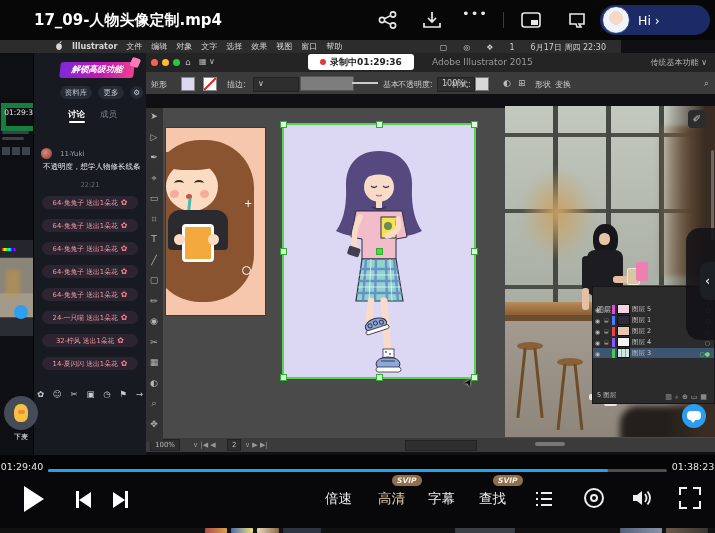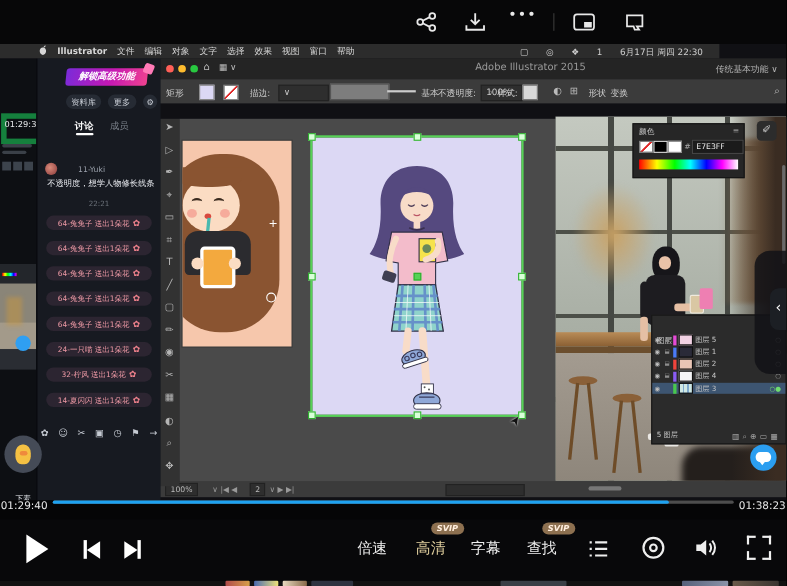--- a/index.html
+++ b/index.html
@@ -9,21 +9,21 @@
   
   .topbar{left:0;top:0;width:715px;height:40px;background:#070708;display:flex;align-items:center;z-index:50;}
   .vtitle{position:absolute;left:34px;top:11px;font-size:15px;font-weight:bold;color:#fff;}
   .tb-ic{position:absolute;top:11px;width:20px;height:18px;color:#e8e8e8;}
   .tb-div{position:absolute;left:503px;top:12px;width:1px;height:16px;background:#3a3a3a;}
   .hipill{position:absolute;left:600px;top:5px;width:110px;height:30px;border-radius:16px;background:#1c2a66;display:flex;align-items:center;}
   .hiava{width:26px;height:26px;border-radius:50%;margin-left:2px;background:radial-gradient(circle at 50% 42%,#f7d9c6 0 34%,#eef4fb 35% 70%,#bcd9f5 71%);border:1px solid #33416e;}
   .hitxt{margin-left:8px;font-size:12.5px;color:#fff;}
   
   .video{left:0;top:40px;width:715px;height:415px;background:#101014;overflow:hidden;}
-  .menubar{left:0;top:0;width:654px;height:13px;background:#2c2c2c;z-index:30;display:flex;align-items:center;font-size:8px;color:#d6d6d6;}
+  .menubar{left:0;top:0;width:601px;height:13px;background:#2c2c2c;z-index:30;display:flex;align-items:center;font-size:8px;color:#d6d6d6;padding-left:20px;}
   .menubar span{margin-right:9px;}
   .mb-right{position:absolute;right:6px;top:2px;font-size:8px;color:#cfcfcf;display:flex;gap:7px;align-items:center;}
   
   .ai-titlebar{left:145px;top:13px;width:570px;height:19px;background:#242424;z-index:5;}
   .tl{position:absolute;top:6px;width:7px;height:7px;border-radius:50%;}
   .ai-options{left:145px;top:32px;width:570px;height:22px;background:#3b3b3b;z-index:5;font-size:8px;color:#c9c9c9;}
   .ai-tabs{left:145px;top:54px;width:570px;height:14px;background:#272727;z-index:5;font-size:7px;color:#9a9a9a;display:flex;}
   .ai-tab{padding:3px 8px 0 8px;height:11px;white-space:nowrap;}
   .ai-tab.active{background:#3f3f3f;color:#ddd;}
   .toolstrip{left:145px;top:68px;width:18px;height:330px;background:#323232;z-index:6;display:flex;flex-direction:column;align-items:center;padding-top:4px;gap:11.5px;}
@@ -69,23 +69,23 @@
   .ctabs{position:absolute;top:56px;font-size:8.5px;}
   .gift{position:relative;width:96px;height:13px;border-radius:7px;background:#2c2531;margin:0 auto;
         display:flex;align-items:center;justify-content:center;gap:3px;}
   .gift-text{font-size:6.8px;color:#ef9aa6;white-space:nowrap;}
   .gift-flower{font-size:8px;color:#f2838e;line-height:8px;}
   .chaticons{position:absolute;left:3px;top:336px;width:106px;display:flex;justify-content:space-between;font-size:8.5px;color:#c6cbd3;}
   .micwrap{left:3px;top:356px;z-index:28;text-align:center;width:36px;}
   .micava{width:34px;height:34px;border-radius:50%;background:#454b57;margin:0 auto;position:relative;overflow:hidden;}
   .micava .duck{position:absolute;left:10px;top:8px;width:14px;height:18px;background:#f5c143;border-radius:45% 45% 40% 40%;}
   .micava .beak{position:absolute;left:14px;top:14px;width:7px;height:4px;background:#ef8a3c;border-radius:2px;}
-  .miclabel{font-size:7px;color:#e6e9ee;margin-top:18px;}
-  
-  .progressrow{left:0;top:455px;width:715px;height:17px;background:#050506;display:flex;align-items:flex-start;z-index:50;}
+  .miclabel{font-size:7px;color:#e6e9ee;margin-top:2px;}
+  
+  .progressrow{left:0;top:455px;width:715px;height:17px;background:#050506;display:flex;align-items:flex-end;z-index:50;}
   .ptime{font-size:9.5px;color:#e8e8e8;width:44px;text-align:center;}
   .ptrack{position:relative;flex:1;height:3px;background:#4d4d4d;border-radius:2px;margin:0 4px;}
   .pfill{position:absolute;left:0;top:0;height:3px;background:#1ea2f1;border-radius:2px;}
   .controls{left:0;top:472px;width:715px;height:56px;background:#08080a;z-index:50;}
   .ctl-label{position:absolute;top:18px;font-size:13.5px;color:#f0f0f0;}
   .svip{position:absolute;top:3px;padding:1px 5px;border-radius:6px;background:#8d7050;color:#ffeede;font-size:7.5px;font-weight:bold;font-style:italic;}
   .play-tri{position:absolute;left:24px;top:14px;width:0;height:0;border-left:20px solid #fff;border-top:13px solid transparent;border-bottom:13px solid transparent;}
   .skip{position:absolute;top:19px;display:flex;align-items:center;}
   .skip .bar{width:3px;height:17px;background:#fff;}
   .skip .tril{width:0;height:0;border-right:12px solid #fff;border-top:8.5px solid transparent;border-bottom:8.5px solid transparent;}
@@ -94,20 +94,21 @@
   .thumbstrip{left:0;top:528px;width:715px;height:5px;background:#111;z-index:60;}
   .thumb{position:absolute;top:0;height:5px;border-radius:1px;}
   .bars{background:#3a4048;height:3px;border-radius:2px;position:absolute;}
 </style>
 </head>
 <body>
 
 <div id="stage">
 
   <div class="abs topbar">
+    <div class="vtitle">17_09-人物头像定制.mp4</div>
     <svg class="tb-ic" style="left:378px" viewBox="0 0 20 18">
       <g fill="none" stroke="#e8e8e8" stroke-width="1.6">
         <circle cx="4" cy="9" r="2.6"></circle>
           <circle cx="15" cy="3.5" r="2.6"></circle>
           <circle cx="15" cy="14.5" r="2.6"></circle>
         <path d="M6.3 7.8 L12.7 4.6 M6.3 10.2 L12.7 13.4"></path>
       </g>
     </svg>
     <svg class="tb-ic" style="left:422px" viewBox="0 0 20 18">
       <g fill="none" stroke="#e8e8e8" stroke-width="1.7">
@@ -116,20 +117,24 @@
     </svg>
     <div class="tb-ic" style="left:462px;top:6px;font-size:13px;letter-spacing:1px">•••</div>
     <div class="tb-div"></div>
     <svg class="tb-ic" style="left:521px" viewBox="0 0 20 18">
       <rect x="1" y="2" width="18" height="14" rx="2.5" fill="none" stroke="#e8e8e8" stroke-width="1.6"></rect>
       <rect x="10" y="9" width="7" height="5" fill="#e8e8e8"></rect>
     </svg>
     <svg class="tb-ic" style="left:567px" viewBox="0 0 20 18">
       <path d="M3 3 H17 V13 H12 L14 16 H10 L9 13 H3 Z" fill="none" stroke="#e8e8e8" stroke-width="1.6"></path>
     </svg>
+    <div class="hipill">
+      <div class="hiava"></div>
+      <div class="hitxt">Hi ›</div>
+    </div>
   </div>
 
   <div class="abs video">
 
     <div class="abs menubar">
       <span style="margin-left:35px">
         <svg width="8" height="9" viewBox="0 0 8 9">
             <path d="M4 2.2 C2.2 2.2 1.1 3.6 1.1 5.4 C1.1 7.4 2.5 8.9 4 8.9 C5.5 8.9 6.9 7.4 6.9 5.4 C6.9 3.6 5.8 2.2 4 2.2 Z M4.6 1.8 C5 .6 6.1 .2 6.5 .4 C6.6 1.2 5.9 2 4.8 2.1 Z" fill="#d6d6d6"></path>
           </svg>
       </span>
@@ -151,20 +156,24 @@
         <span>6月17日 周四 22:30</span>
       </div>
     </div>
 
     <div class="abs ai-titlebar">
       <div class="tl" style="left:6px;background:#ff5f57"></div>
       <div class="tl" style="left:17px;background:#febc2e"></div>
       <div class="tl" style="left:28px;background:#28c840"></div>
       <span style="position:absolute;left:40px;top:4px;font-size:9px;color:#bbb">⌂</span>
       <span style="position:absolute;left:54px;top:4px;font-size:8px;color:#bbb">▦ ∨</span>
+    </div>
+    <div class="abs recbadge">
+      <div class="recdot"></div>
+      <div class="rectxt">录制中01:29:36</div>
     </div>
     <div class="abs aiwin-title">Adobe Illustrator 2015</div>
     <div class="abs workspace">传统基本功能 ∨</div>
 
     <div class="abs ai-options">
       <span style="position:absolute;left:6px;top:7px">矩形</span>
       <span style="position:absolute;left:36px;top:5px;width:12px;height:12px;background:#dcd8f4;border:1px solid #888"></span>
       <span style="position:absolute;left:58px;top:5px;width:12px;height:12px;background:linear-gradient(135deg,#fff 44%,#e02a2a 46%,#e02a2a 54%,#fff 56%);border:1px solid #888"></span>
       <span style="position:absolute;left:82px;top:7px">描边:</span>
       <span style="position:absolute;left:108px;top:5px;width:36px;height:11px" class="statbox">∨</span>
@@ -300,30 +309,20 @@
         <div class="abs" style="left:9px;top:70px;width:40px;height:36px;border-radius:3px;background:#f2f0ec repeating-linear-gradient(90deg,transparent 0 8px,#2a2a2a 8px 9.5px),repeating-linear-gradient(0deg,transparent 0 8px,#2a2a2a 8px 9.5px)"></div>
         <div class="abs" style="left:17px;top:106px;width:9px;height:66px;background:#e2b99c;border-radius:4px"></div>
         <div class="abs" style="left:30px;top:106px;width:9px;height:72px;background:#e2b99c;border-radius:4px"></div>
         <div class="abs" style="left:14px;top:170px;width:13px;height:6px;background:#eae8e4;border-radius:2px"></div>
         <div class="abs" style="left:29px;top:176px;width:13px;height:6px;background:#eae8e4;border-radius:2px"></div>
       </div>
       <div class="abs" style="left:115px;top:300px;width:95px;height:60px;background:#241f1c;border-radius:18px;filter:blur(3px)"></div>
       <div class="abs" style="left:160px;top:0;width:50px;height:331px;background:linear-gradient(90deg,rgba(50,38,30,0) 0,#3a2c22 80%)"></div>
     </div>
 
-    <div class="abs colorpanel">
-      <div style="position:absolute;left:5px;top:2px;font-size:7px;color:#ccc">颜色</div>
-      <div style="position:absolute;right:4px;top:2px;font-size:7px;color:#999">≡</div>
-      <div style="position:absolute;left:5px;top:15px;width:11px;height:9px;background:linear-gradient(135deg,#fff 42%,#e02a2a 46%,#e02a2a 54%,#fff 58%);border:1px solid #888"></div>
-      <div style="position:absolute;left:18px;top:15px;width:11px;height:9px;background:#000;border:1px solid #ddd"></div>
-      <div style="position:absolute;left:31px;top:15px;width:11px;height:9px;background:#fff;border:1px solid #888"></div>
-      <div style="position:absolute;left:46px;top:16px;font-size:7px;color:#aaa">#</div>
-      <div style="position:absolute;left:53px;top:14px;width:42px;height:11px;background:#1b1b1b;border:1px solid #444;font-size:7px;color:#e8e8e8;padding-left:3px;line-height:11px">E7E3FF</div>
-      <div class="spectrum"></div>
-    </div>
     <div class="abs" style="left:688px;top:70px;width:18px;height:18px;background:#2c2c2c;border-radius:4px;z-index:25;font-size:10px;color:#ccc;text-align:center;line-height:18px">✐</div>
 
     <div class="abs layerspanel">
       <div style="position:absolute;left:4px;top:18px;font-size:7px;color:#ccc">图层</div>
       <div style="position:absolute;right:4px;top:3px;font-size:7px;color:#999">≡</div>
       <div class="layer-row" style="top:17px">
         <span class="layer-eye">◉</span>
           <span class="layer-lock">⬓</span>
         <span class="layer-color" style="background: rgb(229, 74, 214);"></span>
           <span class="layer-thumb" style="background:#f2d2e4"></span>
@@ -399,21 +398,21 @@
         <span>解锁高级功能</span>
         <span style="position:absolute;right:-5px;top:-4px;width:9px;height:9px;background:#ff7ab8;border-radius:2px;transform:rotate(18deg)"></span>
       </div>
       <div class="cpill" style="left:26px;width:32px">资料库</div>
       <div class="cpill" style="left:64px;width:26px">更多</div>
       <div class="cpill" style="left:96px;width:13px;border-radius:50%">⚙</div>
       <div class="ctabs" style="left:34px;color:#fff;font-weight:bold">讨论</div>
       <div style="position:absolute;left:35px;top:68px;width:16px;height:2px;background:#fff;border-radius:1px"></div>
       <div class="ctabs" style="left:66px;color:#7a808a">成员</div>
       <div style="position:absolute;left:7px;top:95px;width:11px;height:11px;border-radius:50%;background:radial-gradient(circle at 40% 40%,#d98a7a,#8a3a3a)"></div>
-      <div style="position:absolute;left:37px;top:97px;font-size:7px;color:#9aa0ab">11-Yuki</div>
+      <div style="position:absolute;left:26px;top:97px;font-size:7px;color:#9aa0ab">11-Yuki</div>
       <div style="position:absolute;left:9px;top:109px;width:100px;font-size:7.5px;color:#e8eaef">不透明度，想学人物修长线条</div>
       <div style="position:absolute;left:0;top:128px;width:112px;text-align:center;font-size:6.5px;color:#6a7078">22:21</div>
       <div style="position:absolute;left:0;top:143px;width:112px;display:flex;flex-direction:column;gap:10px">
         <div class="gift">
             <span class="gift-text">64-兔兔子 送出1朵花</span>
             <span class="gift-flower">✿</span>
           </div>
         <div class="gift">
             <span class="gift-text">64-兔兔子 送出1朵花</span>
             <span class="gift-flower">✿</span>

